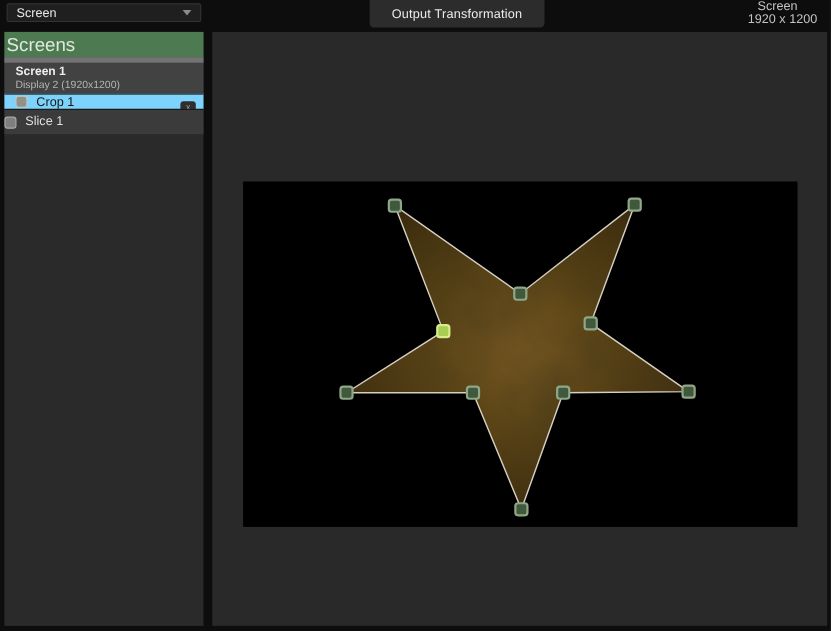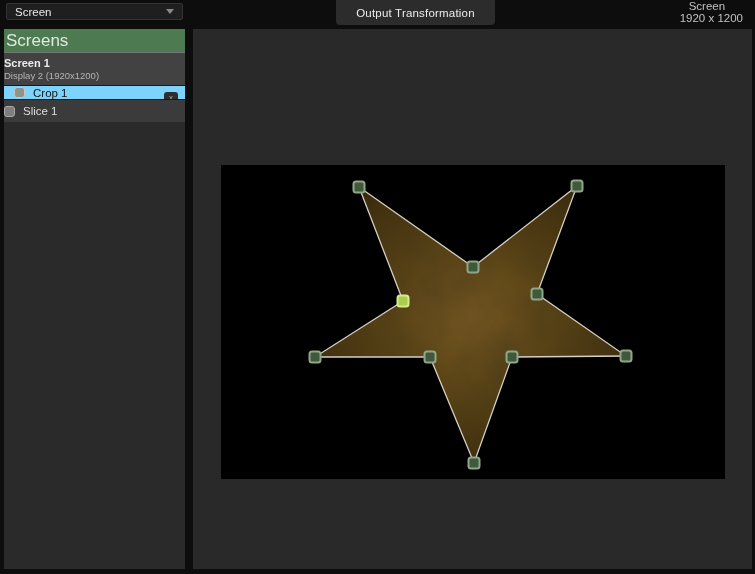--- a/index.html
+++ b/index.html
@@ -41,22 +41,22 @@
   
   .sidebar {
     position:absolute; left:4px; top:29px; width:181px; height:540px;
     background:#2a2a2a;
   }
   .screens-header {
     height:23px; background:#4e7a52; color:#dfe9df; font-size:17px;
     display:flex; align-items:center; padding-left:2px;
   }
   .row-screen {
-    height:33px; background:#424242; border-top:1px solid #737373;
-    display:flex; flex-direction:column; justify-content:center; 
+    height:33px; background:#424242; border-top:5px solid #737373;
+    display:flex; flex-direction:column; justify-content:center; padding-left:10px;
   }
   .row-screen .title { color:#ececec; font-size:11px; font-weight:bold; line-height:13px; }
   .row-screen .subtitle { color:#b5b5b5; font-size:9.5px; line-height:12px; }
 
   .row-crop {
     position:relative; height:14px; background:#7dd3fc; border-top:1px solid #191919;
     display:flex; align-items:center; padding-left:10px;
   }
   .row-crop .label { color:#161616; font-size:11.5px; margin-left:8px; }
 

